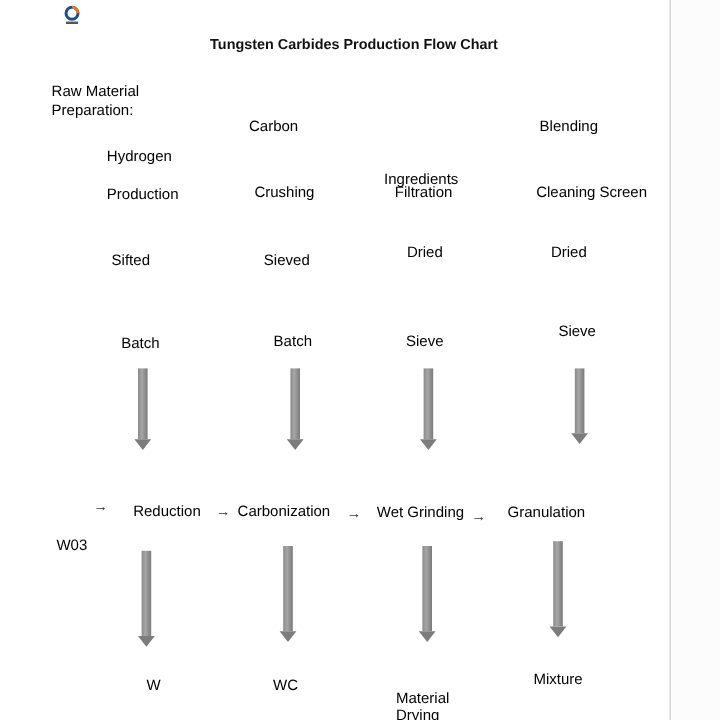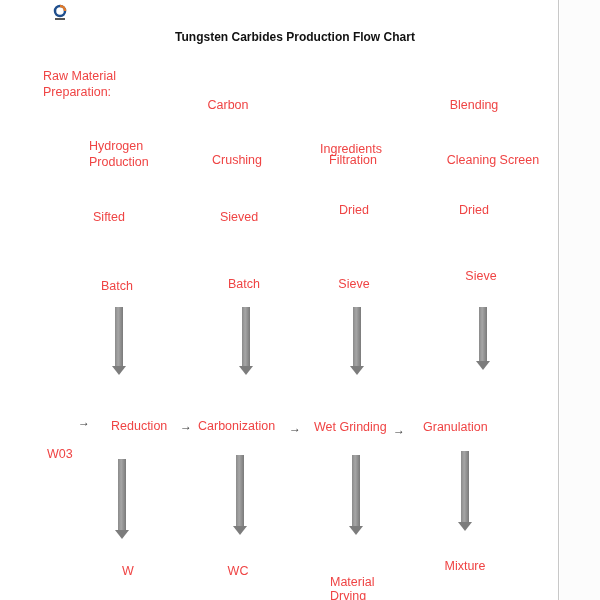--- a/index.html
+++ b/index.html
@@ -18,21 +18,21 @@
     background: #c8c8c8;
   }
   .logo {
     position: absolute; left: 52px; top: 4px; width: 16px; height: 18px;
   }
   .title {
     position: absolute; left: 0; top: 30px; width: 590px;
     text-align: center; font-weight: bold; font-size: 12px; color: #111;
   }
   .lbl {
-    position: absolute; font-size: 12.5px; line-height: 15px; color: #ef4444;
+    position: absolute; font-size: 12.5px; line-height: 15px; color: #000000;
     white-space: nowrap;
   }
   .lbl.center { transform: translateX(-50%); text-align: center; }
   .varrow { position: absolute; width: 12px; }
   .varrow .shaft {
     position: absolute; left: 2px; width: 8px; top: 0;
     background: linear-gradient(to right, #8a8a8a, #a6a6a6 40%, #7a7a7a);
   }
   .varrow .head {
     position: absolute; left: -1px; width: 0; height: 0;
@@ -55,21 +55,21 @@
 
 <div class="title">Tungsten Carbides Production Flow Chart</div>
 
 <div class="lbl" style="left:43px;top:69px;">Raw Material</div>
 <div class="lbl" style="left:43px;top:85px;">Preparation:</div>
 
 <div class="lbl center" style="left:228px;top:98px;">Carbon</div>
 <div class="lbl center" style="left:351px;top:98px;margin-top:44px;">Ingredients</div>
 <div class="lbl center" style="left:474px;top:98px;">Blending</div>
 
-<div class="lbl" style="left:89px;top:139px;">Hydrogen</div>
+<div class="lbl" style="left:89px;top:123px;">Hydrogen</div>
 <div class="lbl" style="left:89px;top:155px;">Production</div>
 <div class="lbl center" style="left:237px;top:153px;">Crushing</div>
 <div class="lbl center" style="left:353px;top:153px;">Filtration</div>
 <div class="lbl center" style="left:493px;top:153px;">Cleaning Screen</div>
 
 <div class="lbl center" style="left:109px;top:210px;">Sifted</div>
 <div class="lbl center" style="left:239px;top:210px;">Sieved</div>
 <div class="lbl center" style="left:354px;top:203px;">Dried</div>
 <div class="lbl center" style="left:474px;top:203px;">Dried</div>
 

